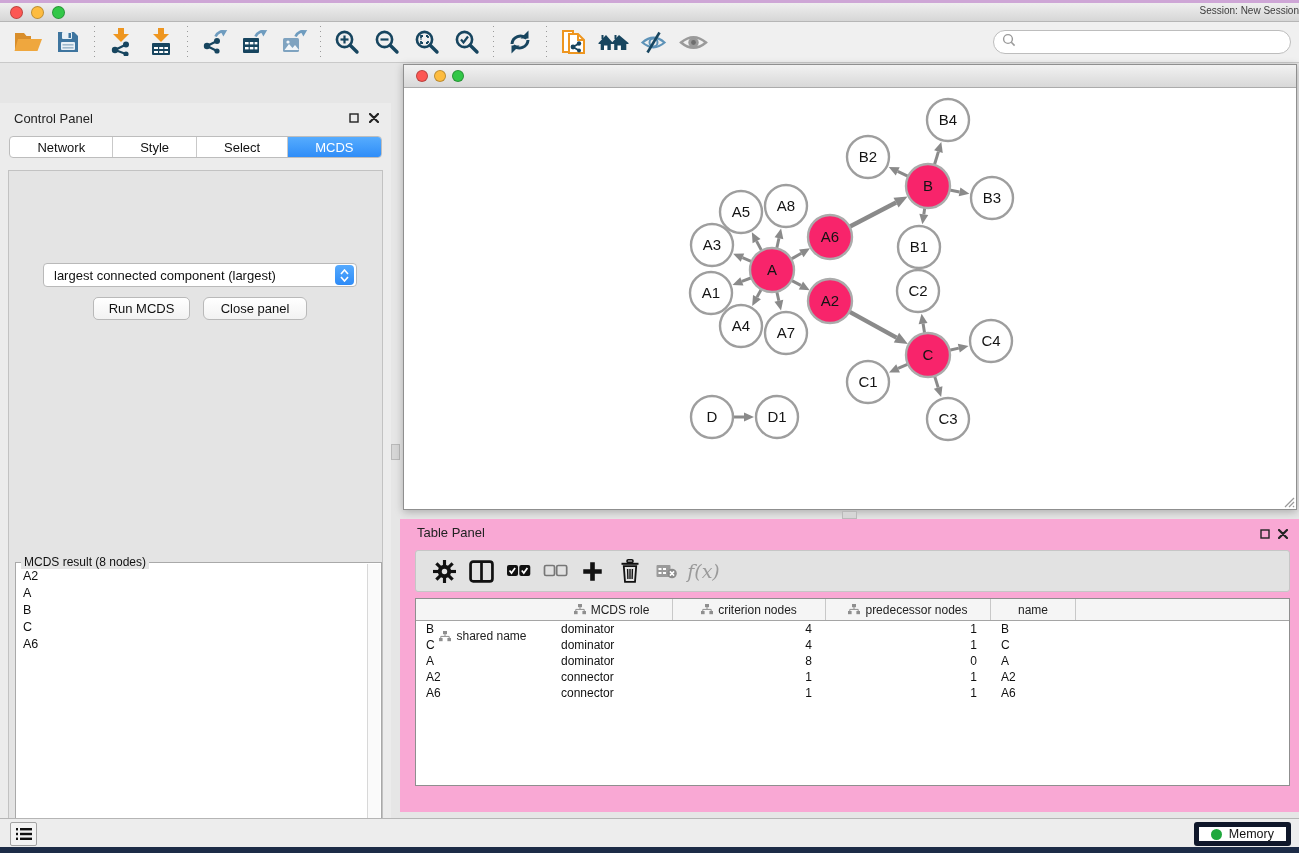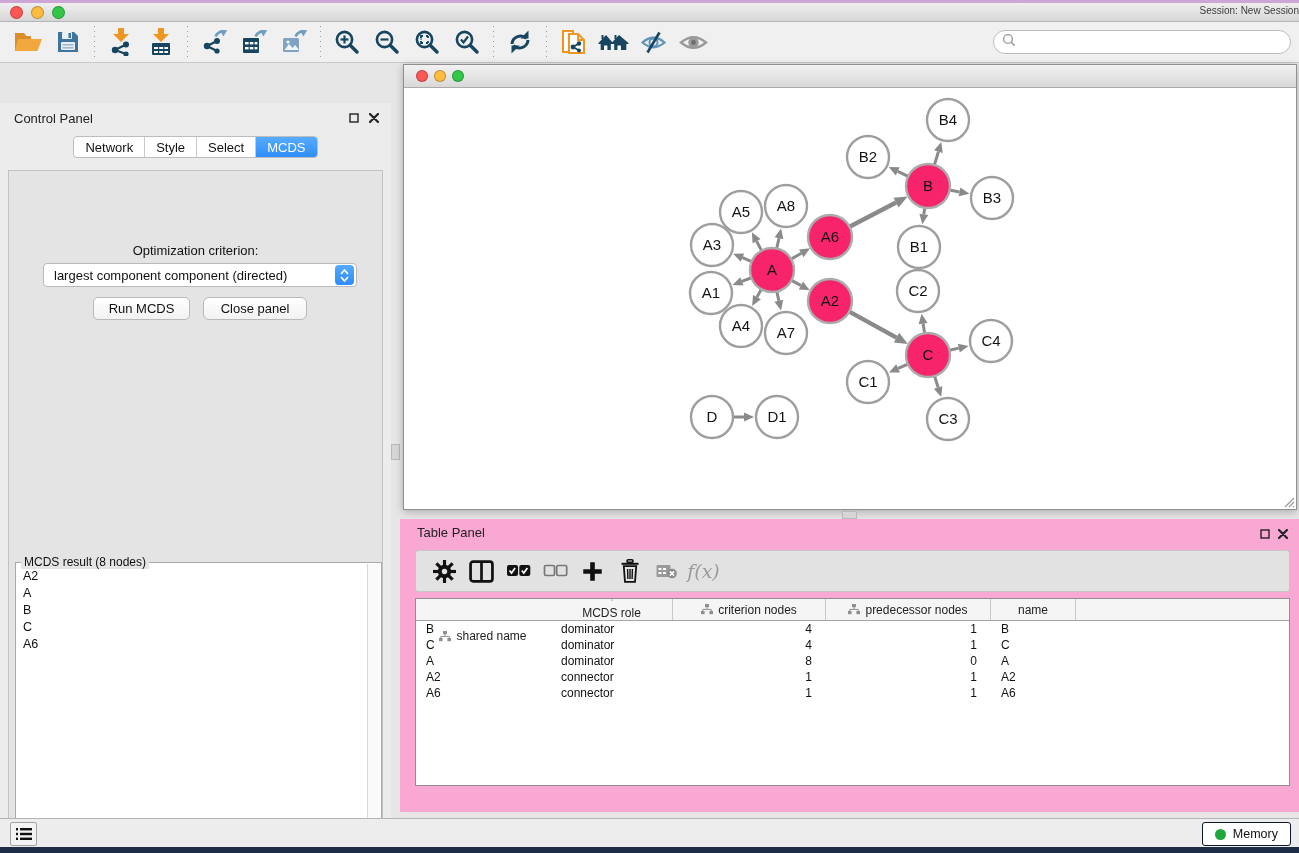--- a/index.html
+++ b/index.html
@@ -28,21 +28,21 @@
   #search-box input { border:none; outline:none; flex:1; font-size:12px; background:transparent; margin-left:5px;}
 
   
   #control-panel { position:absolute; left:0; top:63px; width:391px; height:749px; background:#ECECEC;margin-top:40px; }
   #cp-header { position:absolute; left:14px; top:8px; font-size:13px; color:#222; }
   .panel-ctrl { position:absolute; top:8px; width:14px; height:14px; display:flex;
     align-items:center; justify-content:center; }
   #cp-float { right:30px; } #cp-close { right:10px; }
   .seg-group { display:flex; border:1px solid #BDBDBD; border-radius:4px; overflow:hidden;
     background:#fff; height:22px; }
-  .seg { padding:3px 11px; font-size:13px; color:#111; border-right:1px solid #C9C9C9;
+  .seg { padding:3px 27px; font-size:13px; color:#111; border-right:1px solid #C9C9C9;
     display:flex; align-items:center; white-space:nowrap; }
   .seg:last-child { border-right:none; }
   .seg.active { background:linear-gradient(#56ACFE,#2F8DF8); color:#fff; border-right:none; }
   #cp-tabs-wrap { position:absolute; left:0; top:33px; width:391px; display:flex; justify-content:center; }
   #cp-inner { position:absolute; left:8px; top:67px; width:375px; height:672px;
     background:#E4E4E4; border:1px solid #C2C2C2; }
   #opt-label { position:absolute; left:0; width:100%; top:72px; text-align:center; font-size:13px; color:#111; }
   #criterion-select { position:absolute; left:34px; top:92px; width:314px; height:24px; background:#fff;
     border:1px solid #B9B9B9; border-radius:4px; display:flex; align-items:center; }
   #criterion-select .val { flex:1; font-size:13px; padding-left:10px; color:#111; white-space:nowrap; }
@@ -98,21 +98,21 @@
   .tr { display:flex; height:16px; align-items:center; }
   .td { font-size:12px; color:#111; overflow:hidden; white-space:nowrap; }
   #tp-tabs-wrap { position:absolute; left:15px; top:271px; width:875px; display:flex; justify-content:center; }
 
   
   #statusbar { position:absolute; left:0; top:818px; width:1299px; height:29px;
     background:#EDEDED; border-top:1px solid #B5B5B5; }
   #list-btn { position:absolute; left:10px; top:3px; width:27px; height:24px; background:#F3F3F3;
     border:1px solid #A3A3A3; border-radius:2px; display:flex; align-items:center; justify-content:center; }
   #memory-btn { position:absolute; right:8px; top:3px; height:24px; background:#fff;
-    border:1px solid #0f172a; border-radius:3px; display:flex; align-items:center;
+    border:5px solid #0f172a; border-radius:3px; display:flex; align-items:center;
     gap:7px; padding:0 12px; }
   #memory-dot { width:11px; height:11px; border-radius:50%; background:#1FA83D; }
   #memory-label { font-size:12.5px; color:#111; }
   #desktop-bottom { position:absolute; left:0; top:847px; width:1299px; height:6px; background:#1D2C47; }
 </style>
 </head>
 <body>
 
 <div id="desktop-top"></div>
 
@@ -324,23 +324,22 @@
   </div>
   <div id="cp-tabs-wrap">
       <div class="seg-group">
         <div class="seg">Network</div>
         <div class="seg">Style</div>
         <div class="seg">Select</div>
         <div class="seg active">MCDS</div>
       </div>
     </div>
   <div id="cp-inner">
-    <div id="opt-label">Optimization criterion:</div>
     <div id="criterion-select">
-      <div class="val">largest component component (directed)</div>
+      <div class="val">largest connected component (largest)</div>
       <div class="stepper">
         <svg width="9" height="6" viewBox="0 0 9 6">
             <path d="M1 5 L4.5 1 L8 5" fill="none" stroke="#fff" stroke-width="1.6"></path>
           </svg>
         <svg width="9" height="6" viewBox="0 0 9 6">
             <path d="M1 1 L4.5 5 L8 1" fill="none" stroke="#fff" stroke-width="1.6"></path>
           </svg>
       </div>
     </div>
     <button class="cp-btn" id="run-btn">Run MCDS</button>
@@ -633,21 +632,21 @@
           <svg width="12" height="11" viewBox="0 0 12 11">
             <path d="M6 3 v2 M1.8 7 v-1.6 h8.4 V7" stroke="#8f8f8f" stroke-width="1" fill="none"></path>
             <g fill="#8f8f8f">
               <rect x="4" y="0" width="4" height="3.2"></rect>
               <rect x="0" y="7" width="3.6" height="3.2"></rect>
               <rect x="8.4" y="7" width="3.6" height="3.2"></rect>
             </g>
           </svg>
           <span>shared name</span>
         </div>
-        <div class="th" style="width: 122px; flex-direction: column;">
+        <div class="th" style="width: 122px;">
           <svg width="12" height="11" viewBox="0 0 12 11">
             <path d="M6 3 v2 M1.8 7 v-1.6 h8.4 V7" stroke="#8f8f8f" stroke-width="1" fill="none"></path>
             <g fill="#8f8f8f">
               <rect x="4" y="0" width="4" height="3.2"></rect>
               <rect x="0" y="7" width="3.6" height="3.2"></rect>
               <rect x="8.4" y="7" width="3.6" height="3.2"></rect>
             </g>
           </svg>
           <span>MCDS role</span>
         </div>

